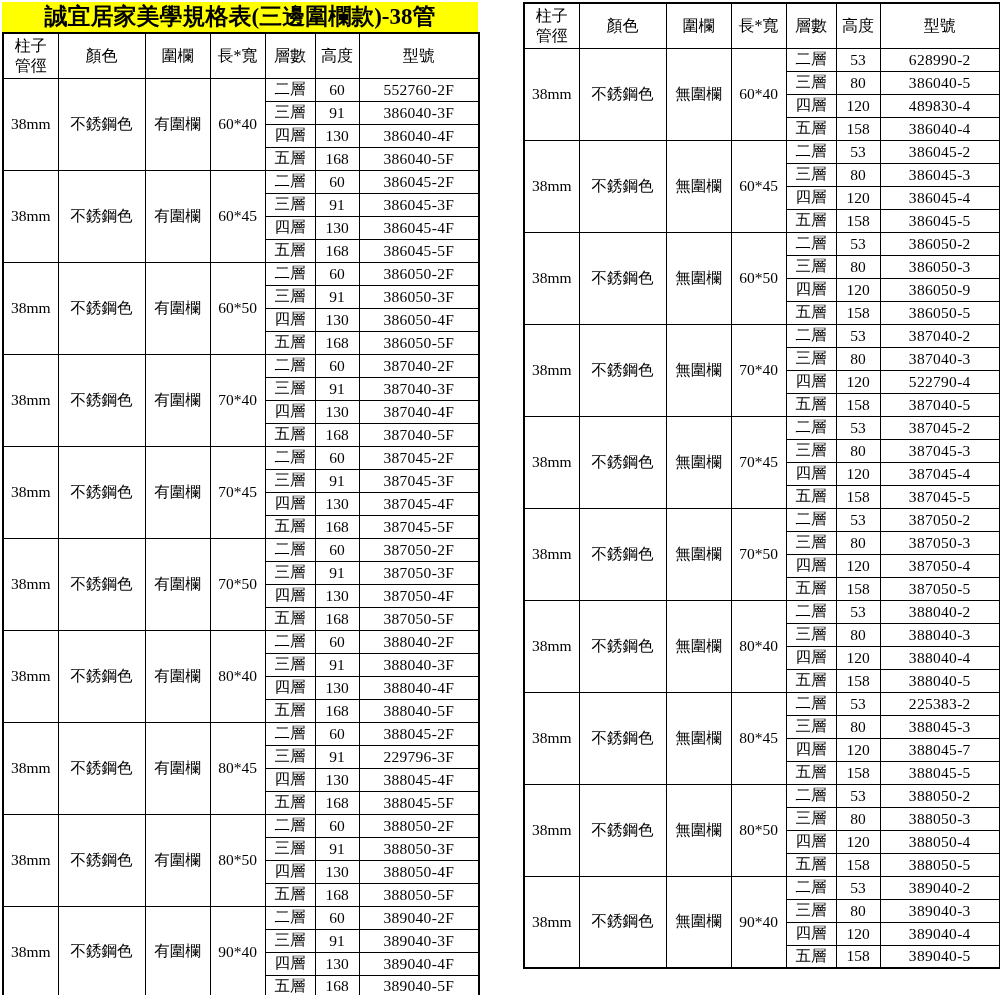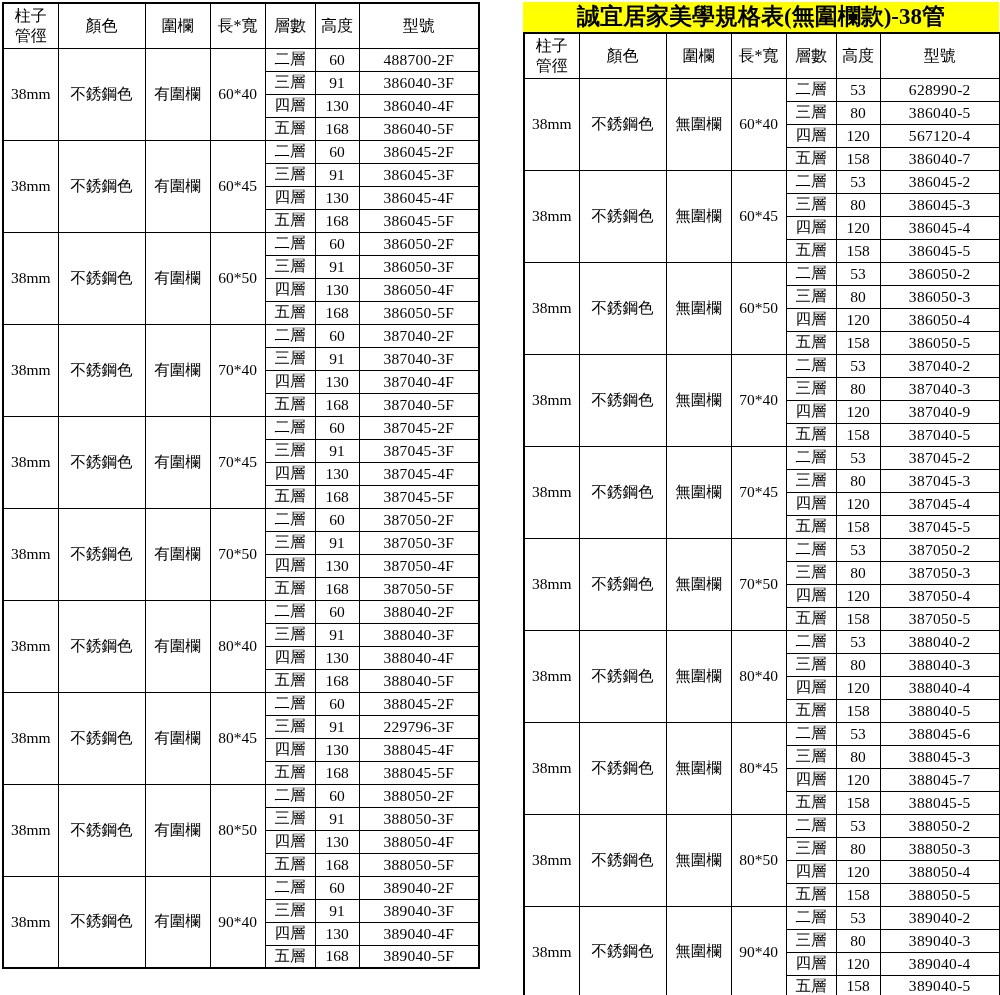--- a/index.html
+++ b/index.html
@@ -22,20 +22,21 @@
   col.c-dia{width:55px;} col.c-col{width:87px;} col.c-fen{width:65px;}
   col.c-size{width:55px;} col.c-lay{width:50px;} col.c-hgt{width:44px;}
   col.c-mod{width:120px;}
 </style>
 </head>
 <body>
 
 <div class="sheet">
 
   <div class="spec">
+    <div class="title" style="background: rgb(255, 255, 0);">誠宜居家美學規格表(三邊圍欄款)-38管</div>
     <table>
       <colgroup>
         <col class="c-dia">
           <col class="c-col">
           <col class="c-fen">
           <col class="c-size">
         <col class="c-lay">
           <col class="c-hgt">
           <col class="c-mod">
       </colgroup>
@@ -52,21 +53,21 @@
         </tr>
       </thead>
       <tbody>
           <tr>
             <td rowspan="4">38mm</td>
             <td rowspan="4">不銹鋼色</td>
             <td rowspan="4">有圍欄</td>
             <td rowspan="4">60*40</td>
             <td>二層</td>
             <td>60</td>
-            <td class="model">488700-2F</td>
+            <td class="model">552760-2F</td>
           </tr>
           <tr>
             <td>三層</td>
             <td>91</td>
             <td class="model">386040-3F</td>
           </tr>
           <tr>
             <td>四層</td>
             <td>130</td>
             <td class="model">386040-4F</td>
@@ -290,21 +291,20 @@
           <tr>
             <td>五層</td>
             <td>168</td>
             <td class="model">389040-5F</td>
           </tr>
         </tbody>
     </table>
   </div>
 
   <div class="spec">
-    <div class="title" style="background: rgb(255, 255, 0);">誠宜居家美學規格表(無圍欄款)-38管</div>
     <table>
       <colgroup>
         <col class="c-dia">
           <col class="c-col">
           <col class="c-fen">
           <col class="c-size">
         <col class="c-lay">
           <col class="c-hgt">
           <col class="c-mod">
       </colgroup>
@@ -331,26 +331,26 @@
             <td class="model">628990-2</td>
           </tr>
           <tr>
             <td>三層</td>
             <td>80</td>
             <td class="model">386040-5</td>
           </tr>
           <tr>
             <td>四層</td>
             <td>120</td>
-            <td class="model">567120-4</td>
-          </tr>
-          <tr>
-            <td>五層</td>
-            <td>158</td>
-            <td class="model">386040-7</td>
+            <td class="model">489830-4</td>
+          </tr>
+          <tr>
+            <td>五層</td>
+            <td>158</td>
+            <td class="model">386040-4</td>
           </tr>
           <tr>
             <td rowspan="4">38mm</td>
             <td rowspan="4">不銹鋼色</td>
             <td rowspan="4">無圍欄</td>
             <td rowspan="4">60*45</td>
             <td>二層</td>
             <td>53</td>
             <td class="model">386045-2</td>
           </tr>
@@ -379,21 +379,21 @@
             <td class="model">386050-2</td>
           </tr>
           <tr>
             <td>三層</td>
             <td>80</td>
             <td class="model">386050-3</td>
           </tr>
           <tr>
             <td>四層</td>
             <td>120</td>
-            <td class="model">386050-4</td>
+            <td class="model">386050-9</td>
           </tr>
           <tr>
             <td>五層</td>
             <td>158</td>
             <td class="model">386050-5</td>
           </tr>
           <tr>
             <td rowspan="4">38mm</td>
             <td rowspan="4">不銹鋼色</td>
             <td rowspan="4">無圍欄</td>
@@ -403,21 +403,21 @@
             <td class="model">387040-2</td>
           </tr>
           <tr>
             <td>三層</td>
             <td>80</td>
             <td class="model">387040-3</td>
           </tr>
           <tr>
             <td>四層</td>
             <td>120</td>
-            <td class="model">387040-9</td>
+            <td class="model">522790-4</td>
           </tr>
           <tr>
             <td>五層</td>
             <td>158</td>
             <td class="model">387040-5</td>
           </tr>
           <tr>
             <td rowspan="4">38mm</td>
             <td rowspan="4">不銹鋼色</td>
             <td rowspan="4">無圍欄</td>
@@ -489,21 +489,21 @@
             <td>158</td>
             <td class="model">388040-5</td>
           </tr>
           <tr>
             <td rowspan="4">38mm</td>
             <td rowspan="4">不銹鋼色</td>
             <td rowspan="4">無圍欄</td>
             <td rowspan="4">80*45</td>
             <td>二層</td>
             <td>53</td>
-            <td class="model">388045-6</td>
+            <td class="model">225383-2</td>
           </tr>
           <tr>
             <td>三層</td>
             <td>80</td>
             <td class="model">388045-3</td>
           </tr>
           <tr>
             <td>四層</td>
             <td>120</td>
             <td class="model">388045-7</td>

